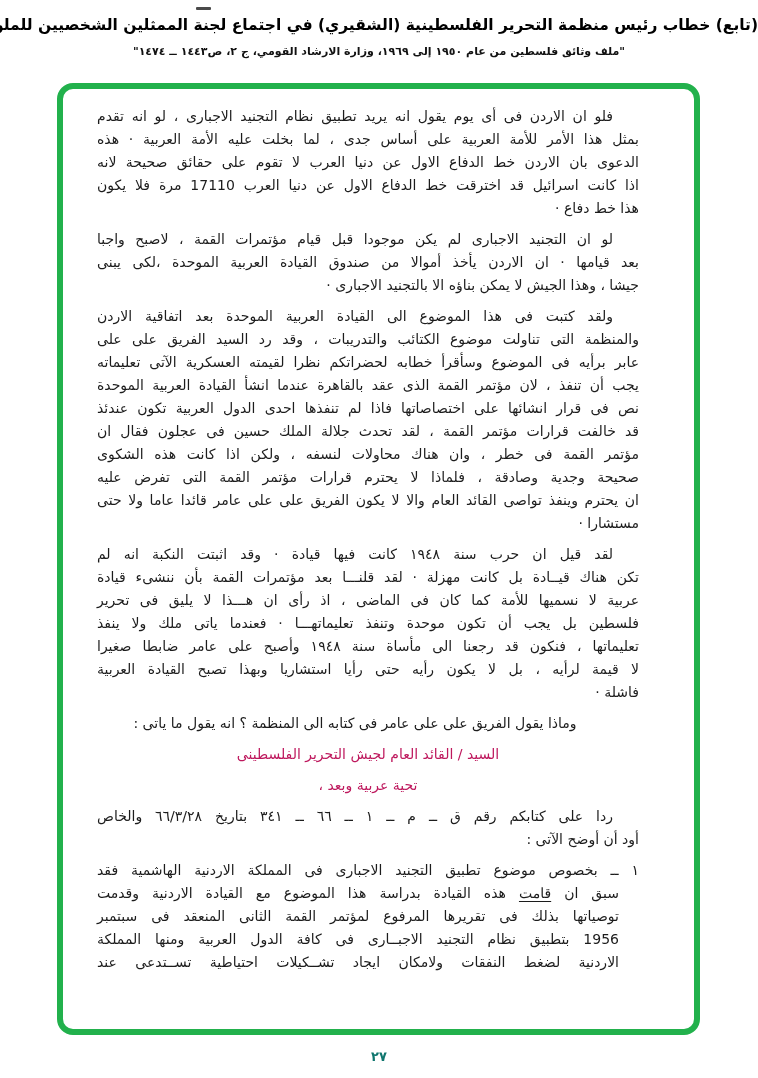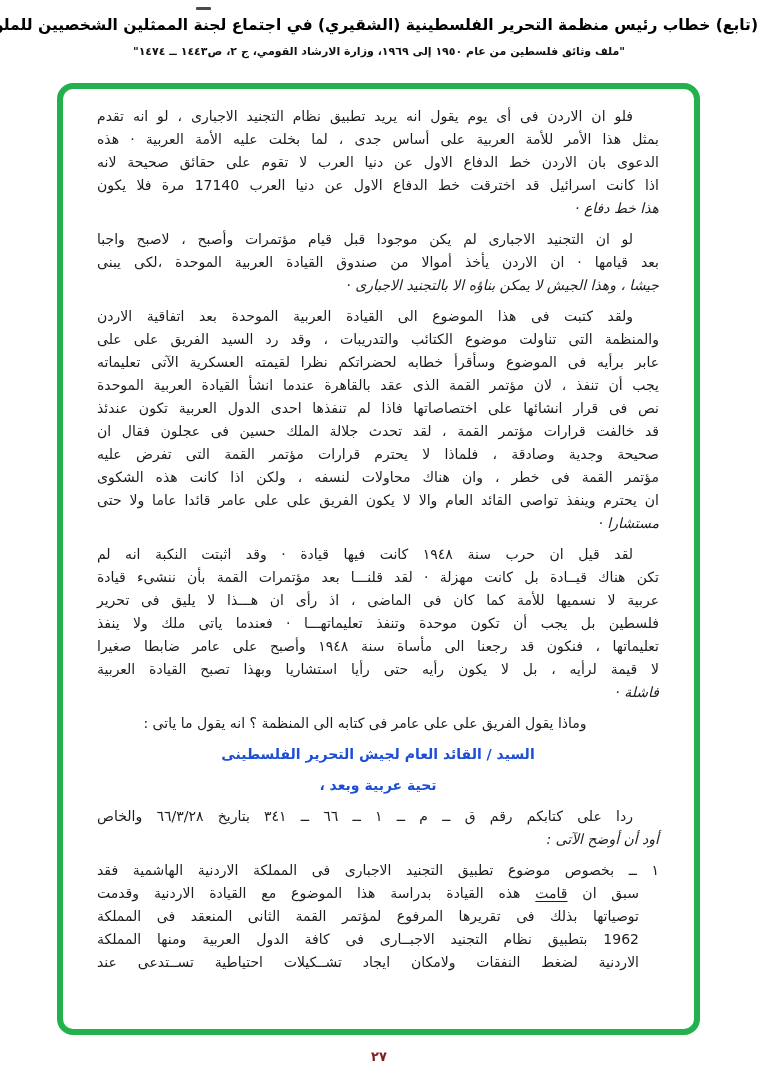--- a/index.html
+++ b/index.html
@@ -42,80 +42,80 @@
     white-space: nowrap;
   }
   .doc-frame {
     position: absolute;
     top: 83px; left: 57px;
     width: 643px; height: 952px;
     box-sizing: border-box;
     border: 6px solid #22b14c;
     border-radius: 16px;
     background: #fff;
-    padding: 16px 35px 0 34px;
+    padding: 16px 55px 0 34px;
     overflow: hidden;
   }
   .block { margin: 0 0 8px 0; }
   .block:last-child { margin-bottom: 7px; }
   .line {
     font-size: 14px;
     line-height: 23px;
     text-align: center;
     color: #1c1c1c;
   }
   .line.full { text-align: justify; text-align-last: justify; }
-  .line.end  { text-align: justify; text-align-last: right; font-style: italic; }
+  .line.end  { text-align: justify; text-align-last: right; }
   .line.indent { padding-right: 26px; }
   .line.hang   { padding-right: 20px; }
-  .block.bold .line { font-weight: bold; color: #1d4ed8; }
+  .block.bold .line { font-weight: normal; color: #be185d; }
   .u { text-decoration: underline; text-underline-offset: 3px; font-family: Liberation Serif, serif; }
   .page-number {
     position: absolute;
     bottom: 14px; left: 0; right: 0;
     text-align: center;
     font-size: 13px;
     font-weight: bold;
-    color: #7f1d1d;
+    color: #0f766e;
   }
 </style>
 </head>
 <body>
 
 <div class="sheet">
   <div class="stray-mark"></div>
 
   <header class="doc-header">
     <div class="doc-title">(تابع) خطاب رئيس منظمة التحرير الفلسطينية (الشقيري) في اجتماع لجنة الممثلين الشخصيين للملوك والرؤساء العرب</div>
     <div class="doc-subtitle">"ملف وثائق فلسطين من عام ١٩٥٠ إلى ١٩٦٩، وزارة الارشاد القومي، ج ٢، ص١٤٤٣ ــ ١٤٧٤"</div>
   </header>
 
   <div class="doc-frame">
     <div id="doc-body">
         <div class="block">
           <div class="line full indent">فلو ان الاردن فى أى يوم يقول انه يريد تطبيق نظام التجنيد الاجبارى ، لو انه تقدم</div>
           <div class="line full">بمثل هذا الأمر للأمة العربية على أساس جدى ، لما بخلت عليه الأمة العربية · هذه</div>
           <div class="line full">الدعوى بان الاردن خط الدفاع الاول عن دنيا العرب لا تقوم على حقائق صحيحة لانه</div>
-          <div class="line full">اذا كانت اسرائيل قد اخترقت خط الدفاع الاول عن دنيا العرب 17140 مرة فلا يكون</div>
+          <div class="line full">اذا كانت اسرائيل قد اخترقت خط الدفاع الاول عن دنيا العرب 17110 مرة فلا يكون</div>
           <div class="line end">هذا خط دفاع ·</div>
         </div>
         <div class="block">
-          <div class="line full indent">لو ان التجنيد الاجبارى لم يكن موجودا قبل قيام مؤتمرات وأصبح ، لاصبح واجبا</div>
+          <div class="line full indent">لو ان التجنيد الاجبارى لم يكن موجودا قبل قيام مؤتمرات القمة ، لاصبح واجبا</div>
           <div class="line full">بعد قيامها · ان الاردن يأخذ أموالا من صندوق القيادة العربية الموحدة ،لكى يبنى</div>
           <div class="line end">جيشا ، وهذا الجيش لا يمكن بناؤه الا بالتجنيد الاجبارى ·</div>
         </div>
         <div class="block">
           <div class="line full indent">ولقد كتبت فى هذا الموضوع الى القيادة العربية الموحدة بعد اتفاقية الاردن</div>
           <div class="line full">والمنظمة التى تناولت موضوع الكتائب والتدريبات ، وقد رد السيد الفريق على على</div>
           <div class="line full">عابر برأيه فى الموضوع وسأقرأ خطابه لحضراتكم نظرا لقيمته العسكرية الآتى تعليماته</div>
           <div class="line full">يجب أن تنفذ ، لان مؤتمر القمة الذى عقد بالقاهرة عندما انشأ القيادة العربية الموحدة</div>
           <div class="line full">نص فى قرار انشائها على اختصاصاتها فاذا لم تنفذها احدى الدول العربية تكون عندئذ</div>
           <div class="line full">قد خالفت قرارات مؤتمر القمة ، لقد تحدث جلالة الملك حسين فى عجلون فقال ان</div>
+          <div class="line full">مؤتمر القمة فى خطر ، وان هناك محاولات لنسفه ، ولكن اذا كانت هذه الشكوى</div>
           <div class="line full">صحيحة وجدية وصادقة ، فلماذا لا يحترم قرارات مؤتمر القمة التى تفرض عليه</div>
-          <div class="line full">مؤتمر القمة فى خطر ، وان هناك محاولات لنسفه ، ولكن اذا كانت هذه الشكوى</div>
           <div class="line full">ان يحترم وينفذ تواصى القائد العام والا لا يكون الفريق على على عامر قائدا عاما ولا حتى</div>
           <div class="line end">مستشارا ·</div>
         </div>
         <div class="block">
           <div class="line full indent">لقد قيل ان حرب سنة ١٩٤٨ كانت فيها قيادة · وقد اثبتت النكبة انه لم</div>
           <div class="line full">تكن هناك قيــادة بل كانت مهزلة · لقد قلنـــا بعد مؤتمرات القمة بأن ننشىء قيادة</div>
           <div class="line full">عربية لا نسميها للأمة كما كان فى الماضى ، اذ رأى ان هـــذا لا يليق فى تحرير</div>
           <div class="line full">فلسطين بل يجب أن تكون موحدة وتنفذ تعليماتهـــا · فعندما ياتى ملك ولا ينفذ</div>
           <div class="line full">تعليماتها ، فنكون قد رجعنا الى مأساة سنة ١٩٤٨ وأصبح على عامر ضابطا صغيرا</div>
           <div class="line full">لا قيمة لرأيه ، بل لا يكون رأيه حتى رأيا استشاريا وبهذا تصبح القيادة العربية</div>
@@ -130,21 +130,21 @@
         <div class="block bold">
           <div class="line">تحية عربية وبعد ،</div>
         </div>
         <div class="block">
           <div class="line full indent">ردا على كتابكم رقم ق ــ م ــ ١ ــ ٦٦ ــ ٣٤١ بتاريخ ٦٦/٣/٢٨ والخاص</div>
           <div class="line end">أود أن أوضح الآتى :</div>
         </div>
         <div class="block">
           <div class="line full">١ ــ بخصوص موضوع تطبيق التجنيد الاجبارى فى المملكة الاردنية الهاشمية فقد</div>
           <div class="line full hang"><span>سبق ان </span><span class="u">قامت</span><span> هذه القيادة بدراسة هذا الموضوع مع القيادة الاردنية وقدمت</span></div>
-          <div class="line full hang">توصياتها بذلك فى تقريرها المرفوع لمؤتمر القمة الثانى المنعقد فى المملكة</div>
-          <div class="line full hang">1962 بتطبيق نظام التجنيد الاجبــارى فى كافة الدول العربية ومنها المملكة</div>
+          <div class="line full hang">توصياتها بذلك فى تقريرها المرفوع لمؤتمر القمة الثانى المنعقد فى سبتمبر</div>
+          <div class="line full hang">1956 بتطبيق نظام التجنيد الاجبــارى فى كافة الدول العربية ومنها المملكة</div>
           <div class="line full hang">الاردنية لضغط النفقات ولامكان ايجاد تشــكيلات احتياطية تســتدعى عند</div>
         </div>
       </div>
   </div>
 
   <div class="page-number">٢٧</div>
 </div>
 
 </body></html>

